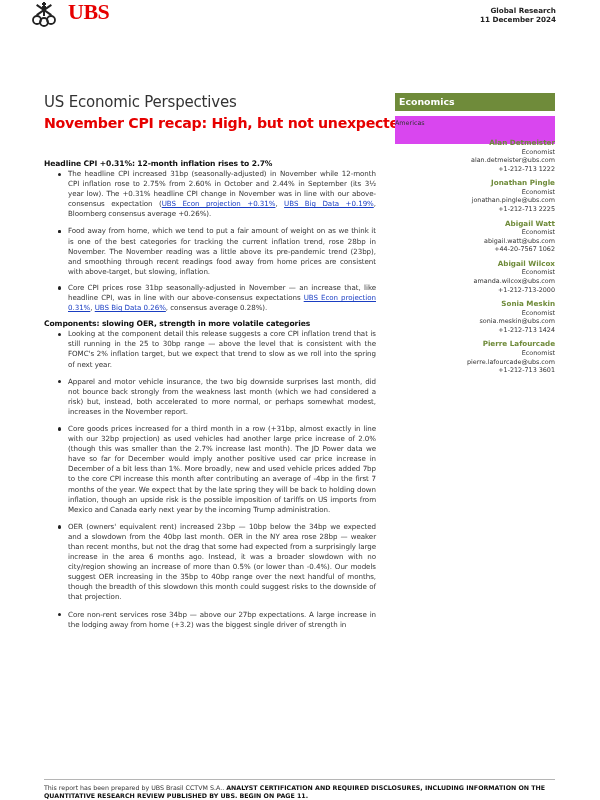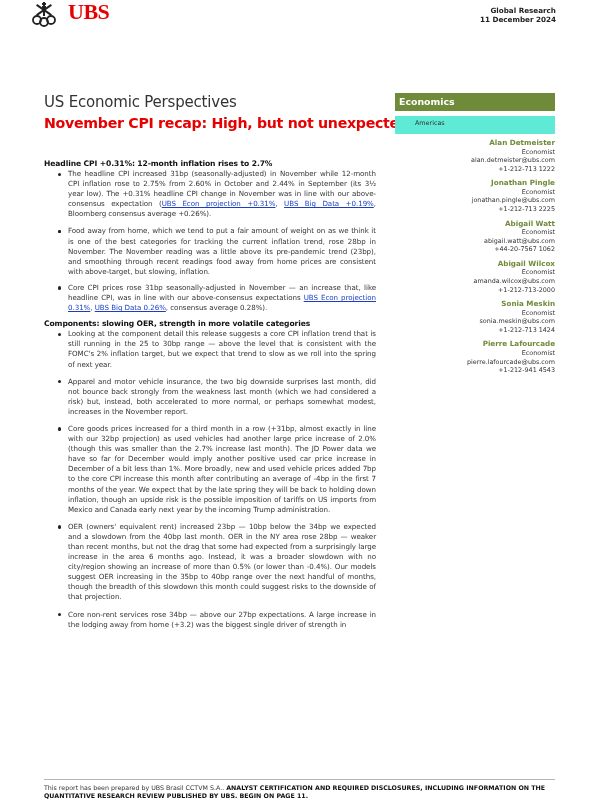--- a/index.html
+++ b/index.html
@@ -10,21 +10,21 @@
   .logo svg { display: block; }
   .logo-text { font-family: "Liberation Serif", serif; font-weight: bold; color: #e60000; font-size: 22px; letter-spacing: -0.5px; line-height: 22px; }
 
   .top-right { position: absolute; right: 44px; top: 6px; text-align: right; font-size: 7.2px; font-weight: bold; line-height: 9px; color: #222; }
 
   .series-title { position: absolute; left: 44px; top: 93px; font-size: 15px; color: #333; font-weight: normal; letter-spacing: -0.2px; font-family: "DejaVu Sans", sans-serif; text-align: right; }
   .report-title { position: absolute; left: 44px; top: 115px; font-size: 14.2px; color: #e60000; letter-spacing: -0.3px; }
 
   .sidebar { position: absolute; left: 395px; top: 93px; width: 160px; }
   .econ-box { background: #6f8b3a; color: #fff; font-weight: bold; font-size: 9.4px; height: 18px; line-height: 18px; padding-left: 4px; }
-  .amer-box { margin-top: 5px; background: #5eead4; color: #333; font-size: 6.4px; height: 18px; line-height: 15px; padding-left: 20px; }
+  .amer-box { margin-top: 5px; background: #d946ef; color: #333; font-size: 6.4px; height: 28px; line-height: 15px; padding-left: 0; }
 
   .analysts { position: absolute; right: 45px; top: 138px; width: 160px; text-align: right; }
   .analyst { margin-bottom: 5px; }
   .analyst .name { color: #6f8b3a; font-weight: bold; font-size: 7.2px; line-height: 9.5px; }
   .analyst .line { font-size: 6.4px; line-height: 8.6px; color: #333; }
 
   .main { position: absolute; left: 44px; top: 159px; width: 332px; }
   .heading { font-size: 7.6px; font-weight: bold; line-height: 10px; color: #111; letter-spacing: -0.1px; }
   ul.bullets { list-style: none; margin: 0 0 0 0; }
   ul.bullets li { position: relative; padding-left: 24px; font-size: 7.1px; line-height: 10.1px; color: #333; text-align: justify; margin-bottom: 7px; letter-spacing: -0.05px; }
@@ -97,21 +97,21 @@
   <div class="analyst">
     <div class="name">Sonia Meskin</div>
     <div class="line">Economist</div>
     <div class="line">sonia.meskin@ubs.com</div>
     <div class="line">+1-212-713 1424</div>
   </div>
   <div class="analyst">
     <div class="name">Pierre Lafourcade</div>
     <div class="line">Economist</div>
     <div class="line">pierre.lafourcade@ubs.com</div>
-    <div class="line">+1-212-941 4543</div>
+    <div class="line">+1-212-713 3601</div>
   </div>
 </div>
 
 <div class="main">
 
   <div class="sec">
     <div class="heading">Headline CPI +0.31%: 12-month inflation rises to 2.7%</div>
     <ul class="bullets">
       <li><span class="dot"></span><span>The headline CPI increased 31bp (seasonally-adjusted) in November while 12-month CPI inflation rose to 2.75% from 2.60% in October and 2.44% in September (its 3½ year low). The +0.31% headline CPI change in November was in line with our above-consensus expectation (</span><a class="link">UBS Econ projection +0.31%</a><span>, </span><a class="link">UBS Big Data +0.19%</a><span>, Bloomberg consensus average +0.26%).</span></li>
       <li><span class="dot"></span></li>

